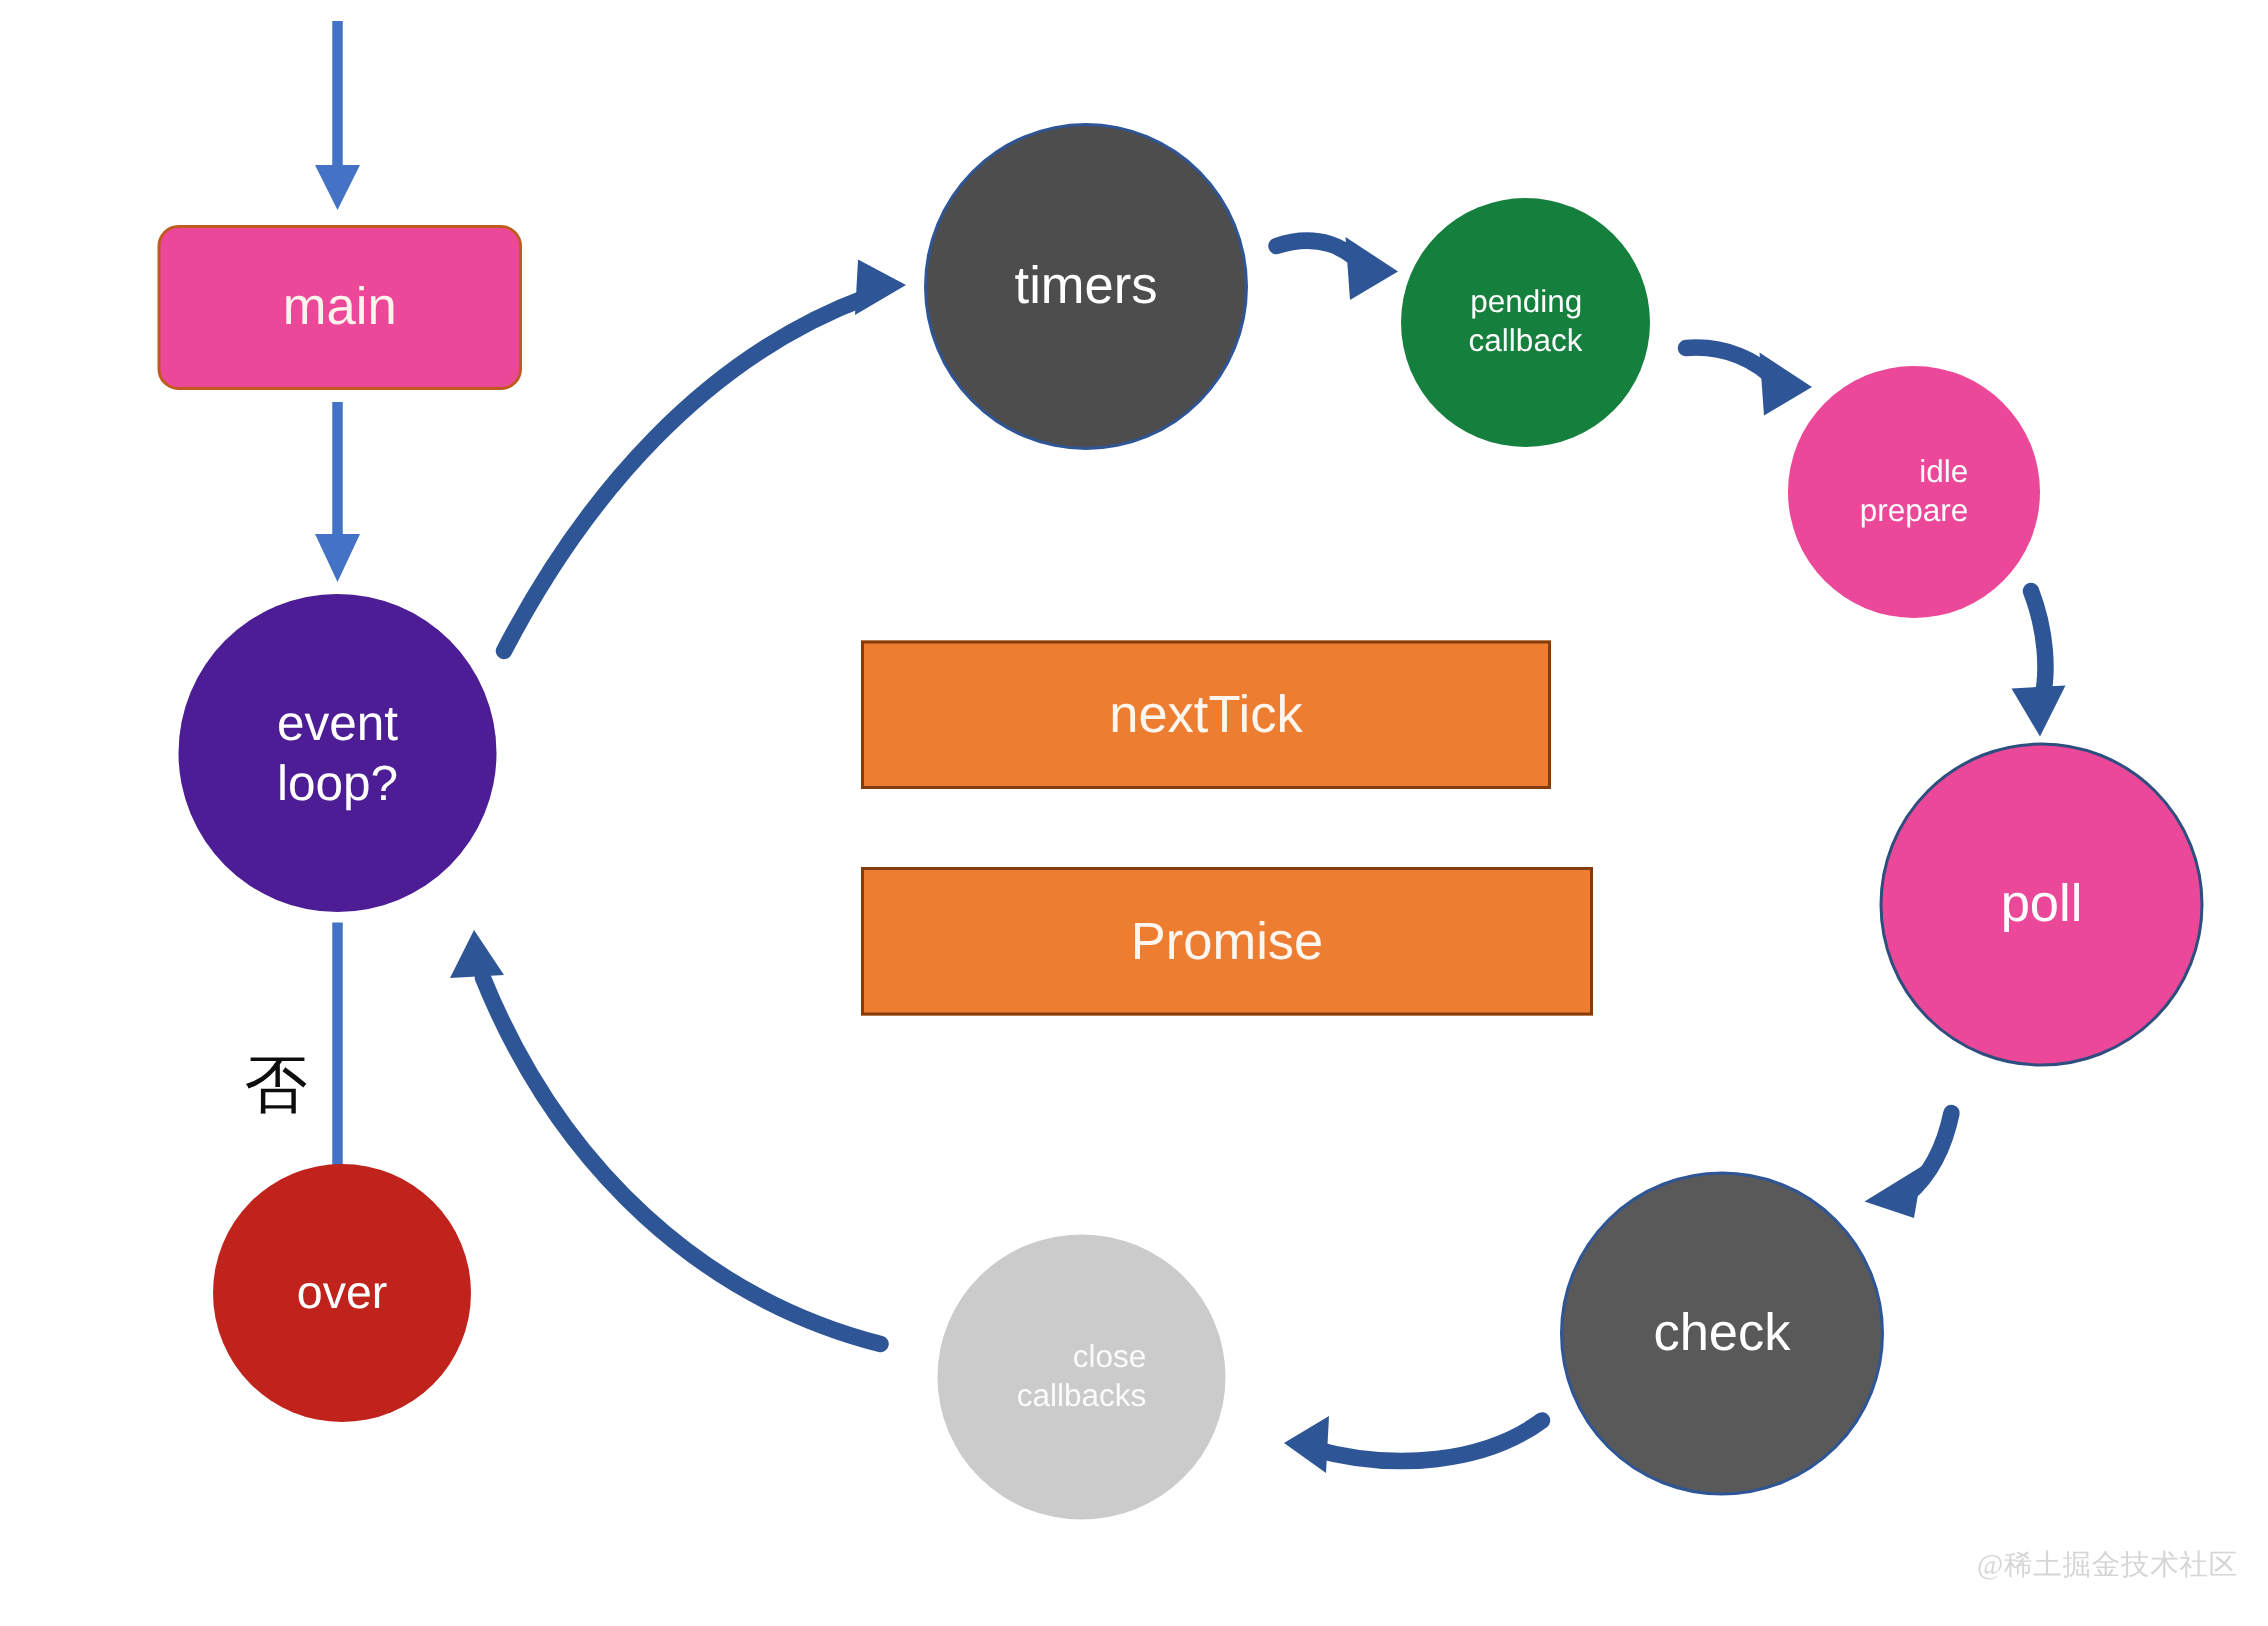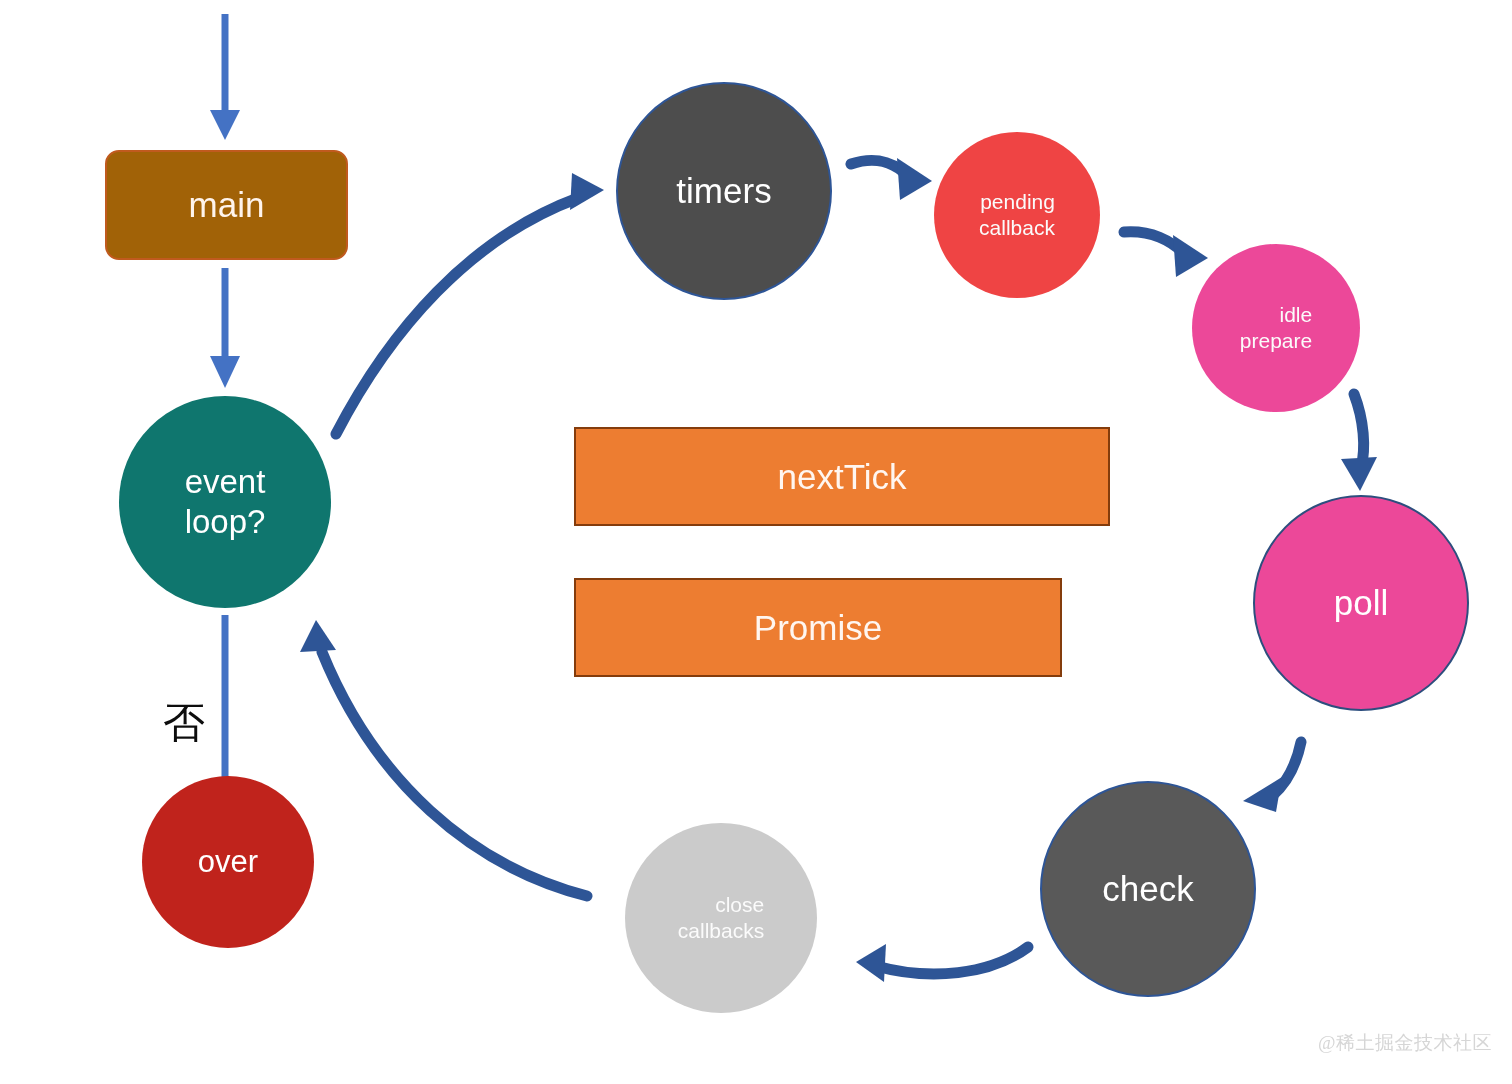--- a/index.html
+++ b/index.html
@@ -35,32 +35,32 @@
     box-sizing: border-box;
     color: #ffffff;
     line-height: 1.22;
   }
   .circle { border-radius: 50%; text-align: right; }
 
   
   #node-main {
     left: 105px; top: 150px;
     width: 243px; height: 110px;
-    background: #a16207;
+    background: #ec4899;
     border: 2px solid #C05A1E;
     border-radius: 14px;
     font-size: 35px;
     color: #FFF4EC;
   }
 
   
   #node-eventloop {
     left: 119px; top: 396px;
     width: 212px; height: 212px;
-    background: #0f766e;
+    background: #4c1d95;
     font-size: 33px;
   }
   #node-eventloop .label { white-space: pre-line; }
 
   
   #node-over {
     left: 142px; top: 776px;
     width: 172px; height: 172px;
     background: #C0231C;
     font-size: 31px;
@@ -72,21 +72,21 @@
     width: 216px; height: 218px;
     background: #4D4D4D;
     border: 2px solid #2E5596;
     font-size: 35px;
   }
 
   
   #node-pending {
     left: 934px; top: 132px;
     width: 166px; height: 166px;
-    background: #ef4444;
+    background: #15803d;
     font-size: 21px;
     color: #FBFBFB;
   }
 
   
   #node-idle {
     left: 1192px; top: 244px;
     width: 168px; height: 168px;
     background: #ec4899;
     font-size: 21px;
@@ -127,21 +127,21 @@
     align-items: center;
     justify-content: center;
     background: #ED7D31;
     border: 2px solid #843C0C;
     box-sizing: border-box;
     color: #FFF6F0;
     font-size: 35px;
   }
   #bar-nexttick {
     left: 574px; top: 427px;
-    width: 536px; height: 99px;
+    width: 460px; height: 99px;
   }
   #bar-promise {
     left: 574px; top: 578px;
     width: 488px; height: 99px;
   }
 
   
   #label-no {
     position: absolute;
     left: 163px; top: 695px;

